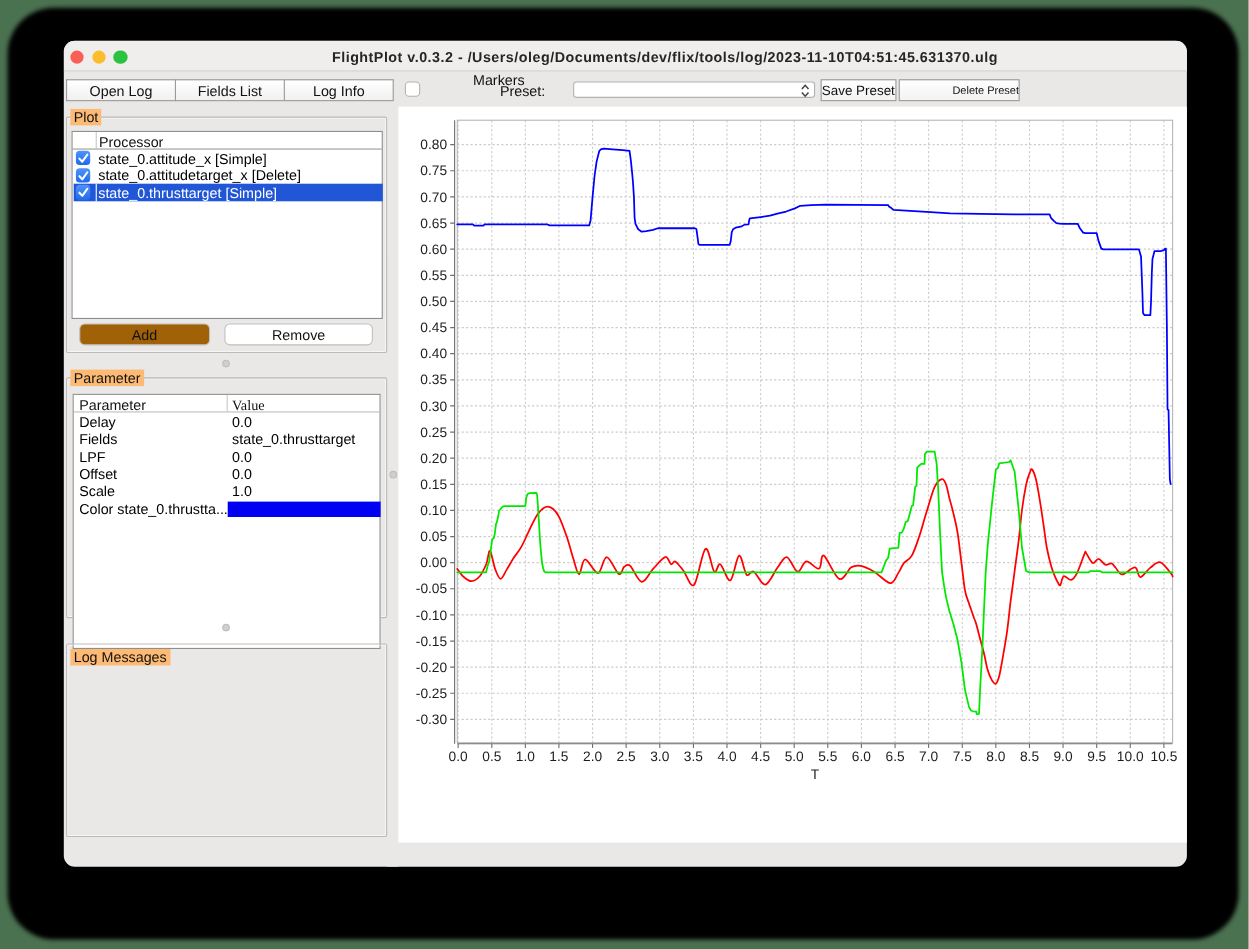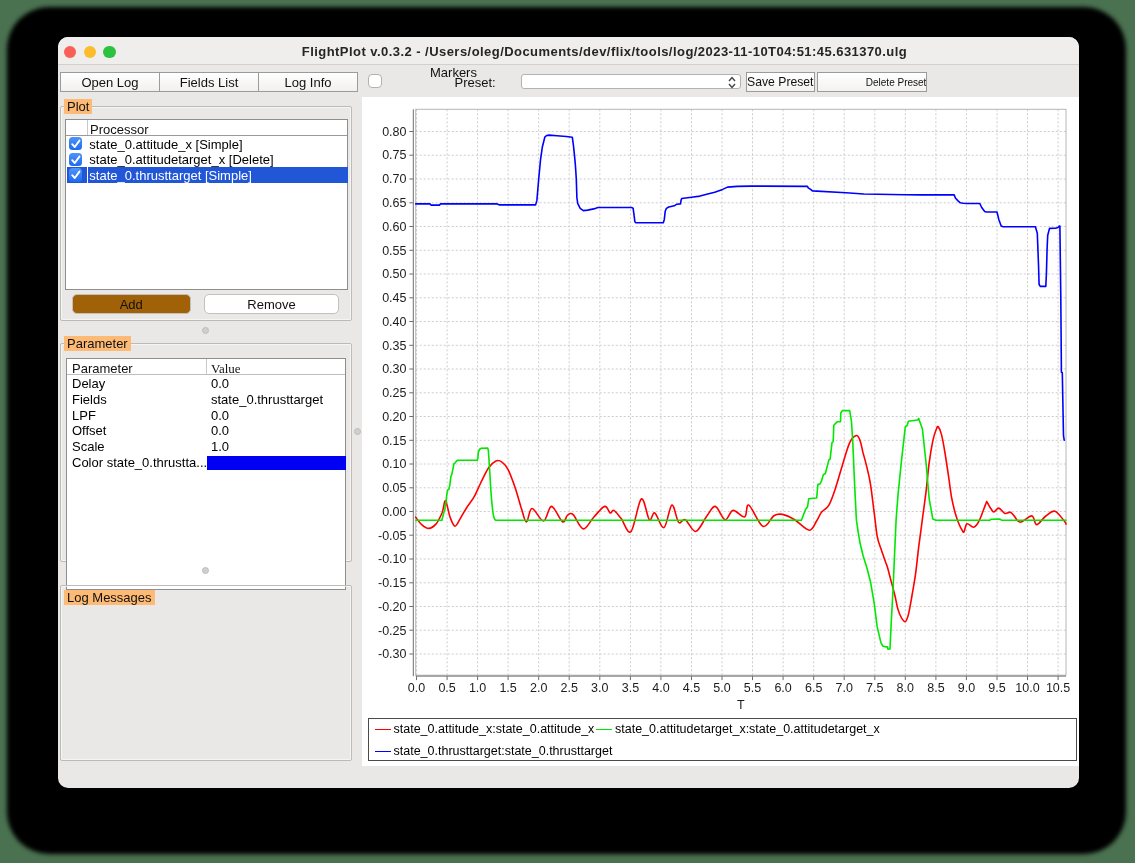--- a/index.html
+++ b/index.html
@@ -101,28 +101,20 @@
     <div class="row" style="left:5px;top:96.7px;">Color state_0.thrustta...</div>
     <div class="abs" style="left:139.6px;top:97.8px;width:139px;height:13.5px;background:#0000f2;"></div>
   </div>
   <div class="dot" style="left:144px;top:529.5px;"></div>
 
   <div class="group" style="left:1.5px;top:547.5px;width:292px;height:176.5px;"></div>
   <div class="glabel" style="left:6px;top:540.5px;margin-top:12px;">Log Messages</div>
 
   <div class="dot" style="left:295.5px;top:391px;"></div>
 
-  <div class="abs" style="left:310px;top:681px;width:709px;height:42.5px;background:#fff;border:1px solid #4a4a4a;font-size:12.5px;color:#000;">
-    <div class="abs" style="left:6.3px;top:5px;width:16px;height:1.7px;background:#ff0000;margin-top:4.5px;"></div>
-    <div class="abs" style="left:24.5px;top:3.2px;">state_0.attitude_x:state_0.attitude_x</div>
-    <div class="abs" style="left:226.6px;top:5px;width:16px;height:1.7px;background:#00e800;margin-top:4.5px;"></div>
-    <div class="abs" style="left:246px;top:3.2px;">state_0.attitudetarget_x:state_0.attitudetarget_x</div>
-    <div class="abs" style="left:6.3px;top:27px;width:16px;height:1.7px;background:#0000ff;margin-top:4.5px;"></div>
-    <div class="abs" style="left:24.5px;top:25.2px;">state_0.thrusttarget:state_0.thrusttarget</div>
-  </div>
 </div>
 <svg width="717" height="669" viewBox="362 97 717 669" style="position:absolute;left:362px;top:97px;">
 <path d="M415.7 131.5H1066.0M415.7 155.2H1066.0M415.7 179.0H1066.0M415.7 202.8H1066.0M415.7 226.5H1066.0M415.7 250.3H1066.0M415.7 274.0H1066.0M415.7 297.8H1066.0M415.7 321.5H1066.0M415.7 345.3H1066.0M415.7 369.0H1066.0M415.7 392.8H1066.0M415.7 416.5H1066.0M415.7 440.3H1066.0M415.7 464.0H1066.0M415.7 487.8H1066.0M415.7 511.5H1066.0M415.7 535.2H1066.0M415.7 559.0H1066.0M415.7 582.8H1066.0M415.7 606.5H1066.0M415.7 630.2H1066.0M415.7 654.0H1066.0M416.5 109.3V675.2M447.1 109.3V675.2M477.6 109.3V675.2M508.1 109.3V675.2M538.7 109.3V675.2M569.2 109.3V675.2M599.8 109.3V675.2M630.4 109.3V675.2M660.9 109.3V675.2M691.5 109.3V675.2M722.0 109.3V675.2M752.5 109.3V675.2M783.1 109.3V675.2M813.7 109.3V675.2M844.2 109.3V675.2M874.8 109.3V675.2M905.3 109.3V675.2M935.9 109.3V675.2M966.4 109.3V675.2M997.0 109.3V675.2M1027.5 109.3V675.2M1058.1 109.3V675.2" stroke="#cccccc" stroke-width="1" fill="none" stroke-dasharray="2 2"></path>
 <rect x="415.7" y="109.3" width="650.3" height="565.9" fill="none" stroke="#b6b6b6" stroke-width="1"></rect>
 <path d="M413.3 109.3V676.2 M415.7 676.1H1066.0" stroke="#6e6e6e" stroke-width="1" fill="none"></path>
 <path d="M409.3 131.5H413.3M409.3 155.2H413.3M409.3 179.0H413.3M409.3 202.8H413.3M409.3 226.5H413.3M409.3 250.3H413.3M409.3 274.0H413.3M409.3 297.8H413.3M409.3 321.5H413.3M409.3 345.3H413.3M409.3 369.0H413.3M409.3 392.8H413.3M409.3 416.5H413.3M409.3 440.3H413.3M409.3 464.0H413.3M409.3 487.8H413.3M409.3 511.5H413.3M409.3 535.2H413.3M409.3 559.0H413.3M409.3 582.8H413.3M409.3 606.5H413.3M409.3 630.2H413.3M409.3 654.0H413.3M416.5 676.1V680.1M447.1 676.1V680.1M477.6 676.1V680.1M508.1 676.1V680.1M538.7 676.1V680.1M569.2 676.1V680.1M599.8 676.1V680.1M630.4 676.1V680.1M660.9 676.1V680.1M691.5 676.1V680.1M722.0 676.1V680.1M752.5 676.1V680.1M783.1 676.1V680.1M813.7 676.1V680.1M844.2 676.1V680.1M874.8 676.1V680.1M905.3 676.1V680.1M935.9 676.1V680.1M966.4 676.1V680.1M997.0 676.1V680.1M1027.5 676.1V680.1M1058.1 676.1V680.1" stroke="#6e6e6e" stroke-width="1" fill="none"></path>
 <g font-family="Liberation Sans, sans-serif" font-size="12.5px" fill="#1c1c1c">
       <text text-anchor="end" x="406.5" y="135.7">0.80</text>
       <text text-anchor="end" x="406.5" y="159.4">0.75</text>
       <text text-anchor="end" x="406.5" y="183.2">0.70</text>

